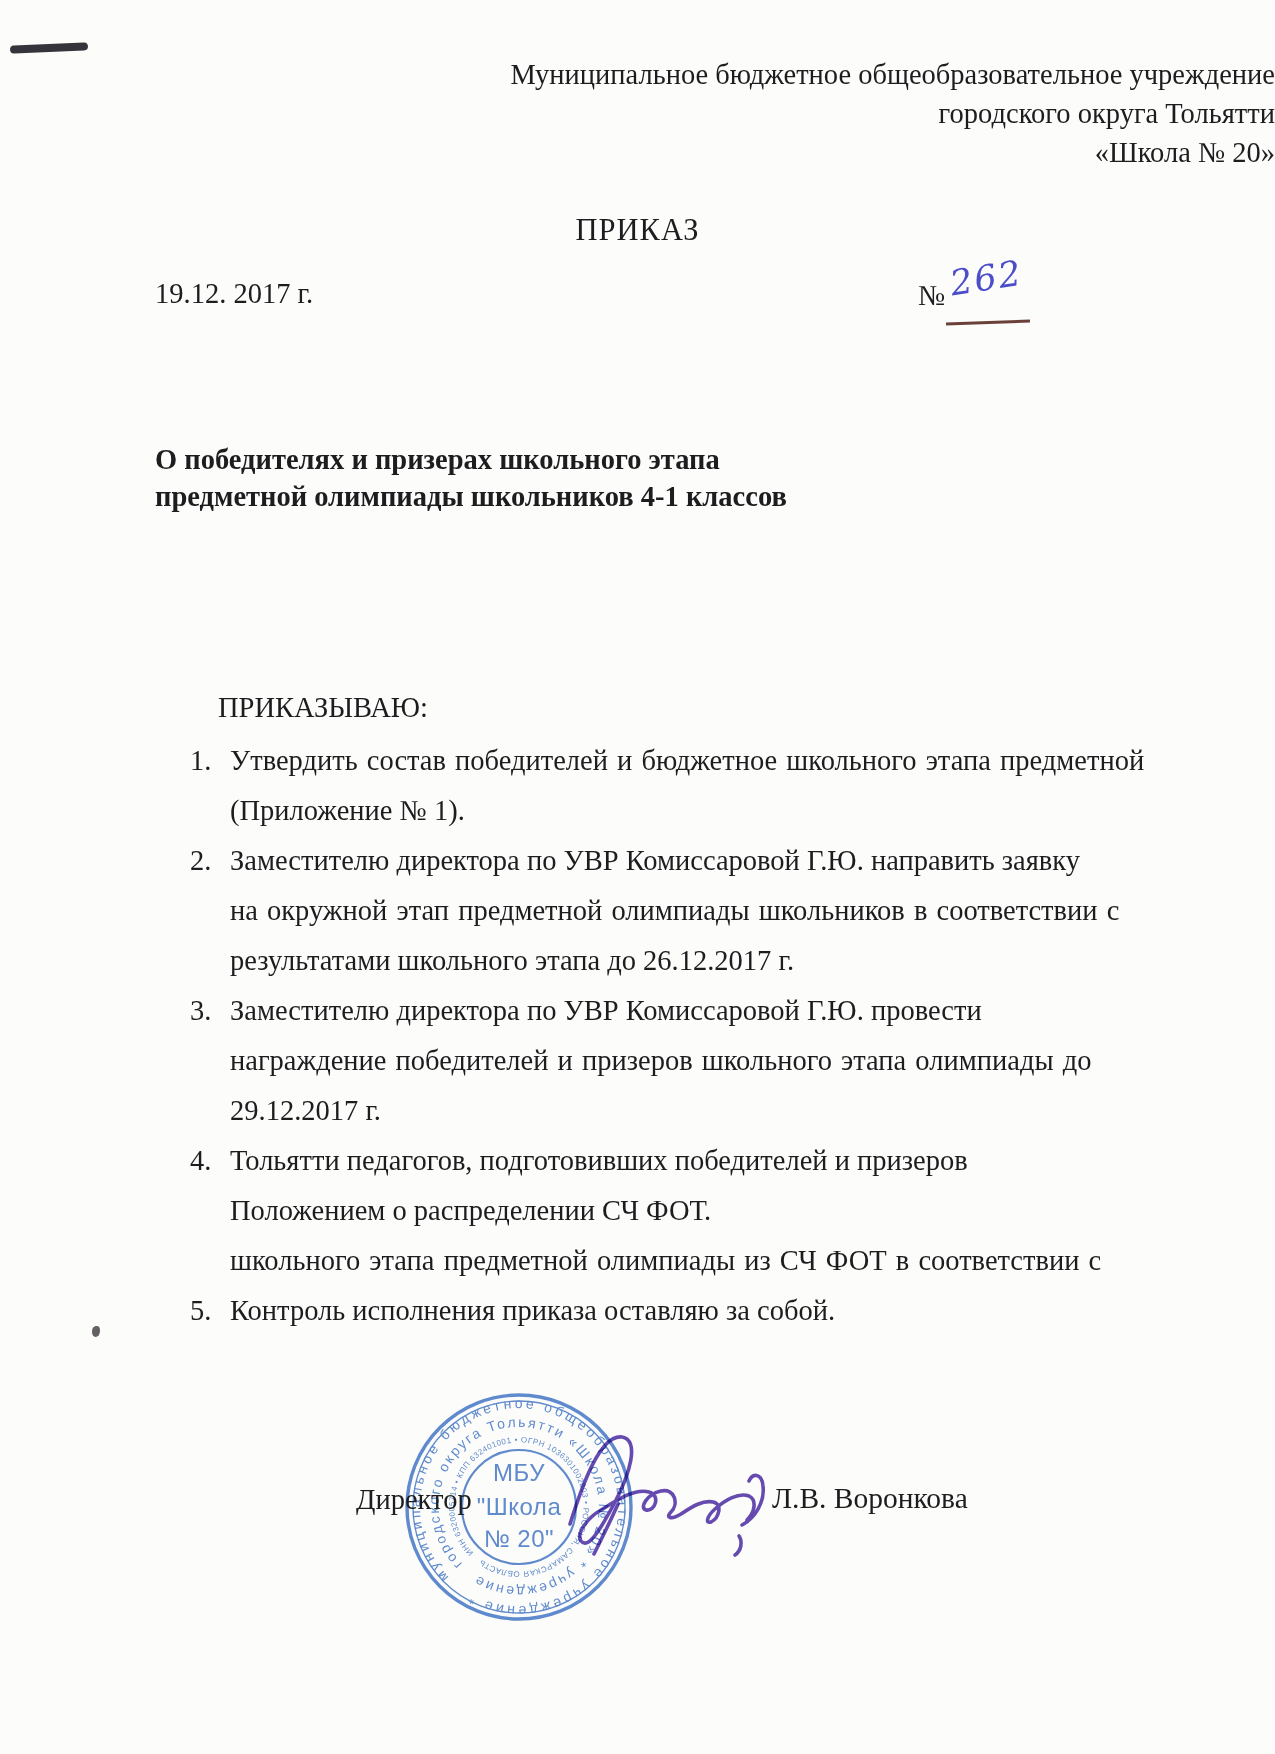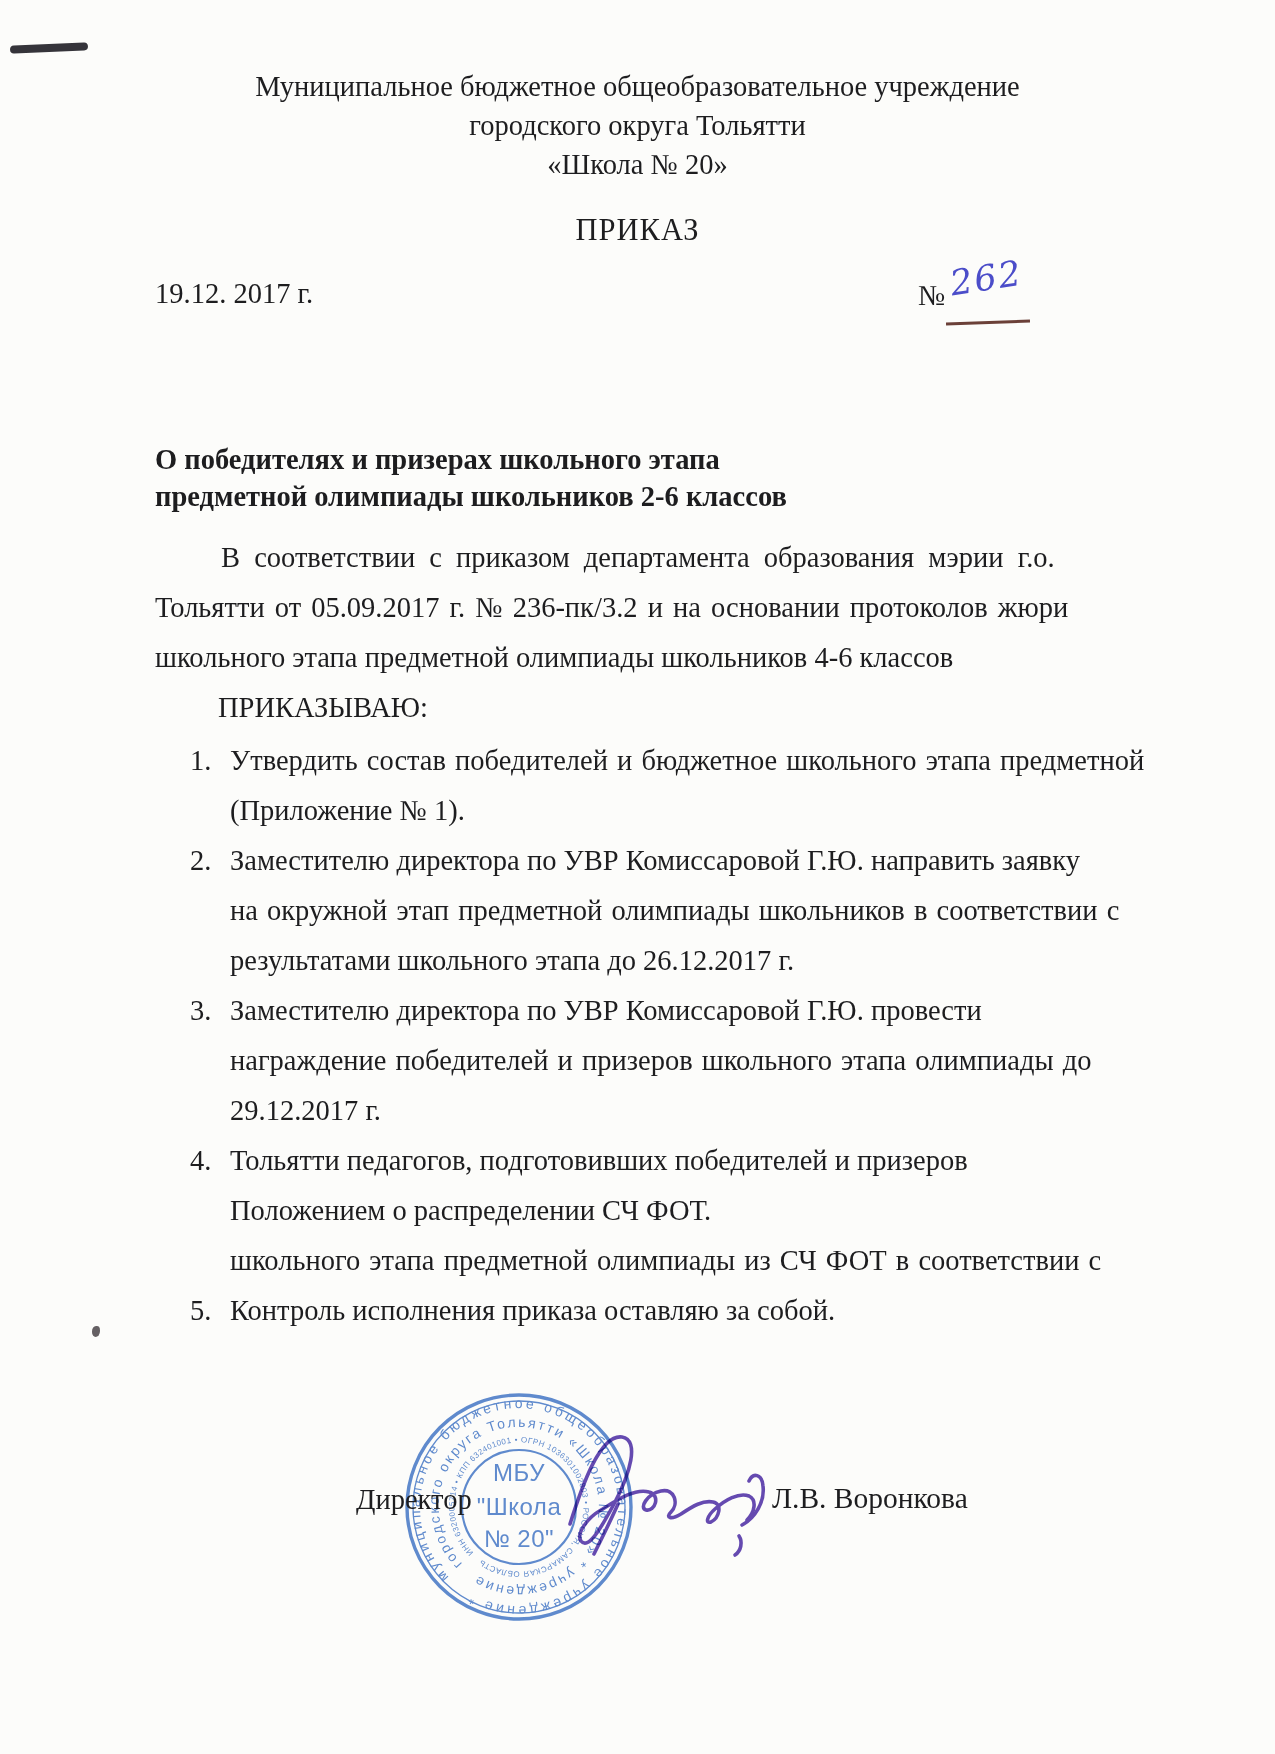--- a/index.html
+++ b/index.html
@@ -21,21 +21,21 @@
     left:10px; top:44px; width:78px; height:8px;
     background:#35343a; border-radius:5px;
     transform:rotate(-2.5deg);
   }
   .speck-artifact {
     left:92px; top:1326px; width:8px; height:11px;
     background:#4a4448; border-radius:50% 40% 55% 45%; opacity:.85;
   }
 
   
-  .org-header { top:67px; line-height:39px; font-size:28.5px; }
+  .org-header { top:55px; line-height:39px; font-size:28.5px;text-align:right; }
   .doc-type { top:213px; font-size:30.5px; letter-spacing:1px; }
 
   
   .doc-date { left:155px; top:278px; font-size:28.5px; }
   .num-sign { left:918px; top:280px; font-size:28.5px; }
   .num-value {
     left:950px; top:258px;
     font-size:35px; font-style:italic;
     font-family:"DejaVu Serif",serif;
     color:#4b4dc9;
@@ -96,28 +96,23 @@
 
   <div class="abs center-text doc-type">ПРИКАЗ</div>
 
   <div class="abs doc-date">19.12. 2017 г.</div>
   <div class="abs num-sign">№</div>
   <div class="abs num-value">262</div>
   <div class="abs num-underline"></div>
 
   <div class="abs subject">
     <div>О победителях и призерах школьного этапа</div>
-    <div>предметной  олимпиады школьников 2-6 классов</div>
+    <div>предметной  олимпиады школьников 4-1 классов</div>
   </div>
 
-  <div class="abs preamble">
-    <div class="ln indent ws7">В соответствии с приказом  департамента образования мэрии г.о.</div>
-    <div class="ln ws3">Тольятти от 05.09.2017 г. № 236-пк/3.2 и на  основании  протоколов жюри</div>
-    <div class="ln">школьного этапа предметной олимпиады школьников 4-6 классов</div>
-  </div>
   <div class="abs resolve">ПРИКАЗЫВАЮ:</div>
 
   <div class="abs order-list">
 
     <div class="item">
       <span class="num">1.</span>
       <div class="itxt">
         <div class="ln ws2">Утвердить состав победителей и бюджетное школьного этапа предметной</div>
         <div class="ln">(Приложение № 1).</div>
       </div>

